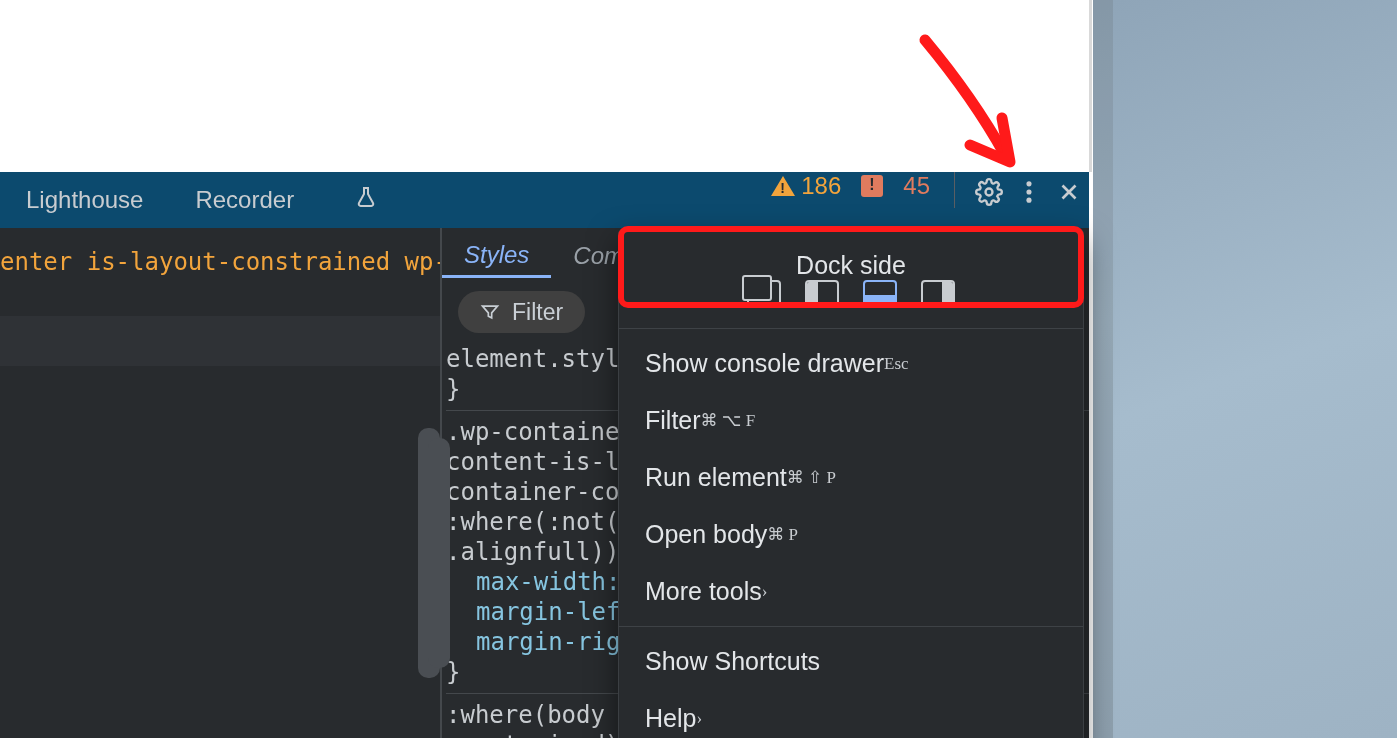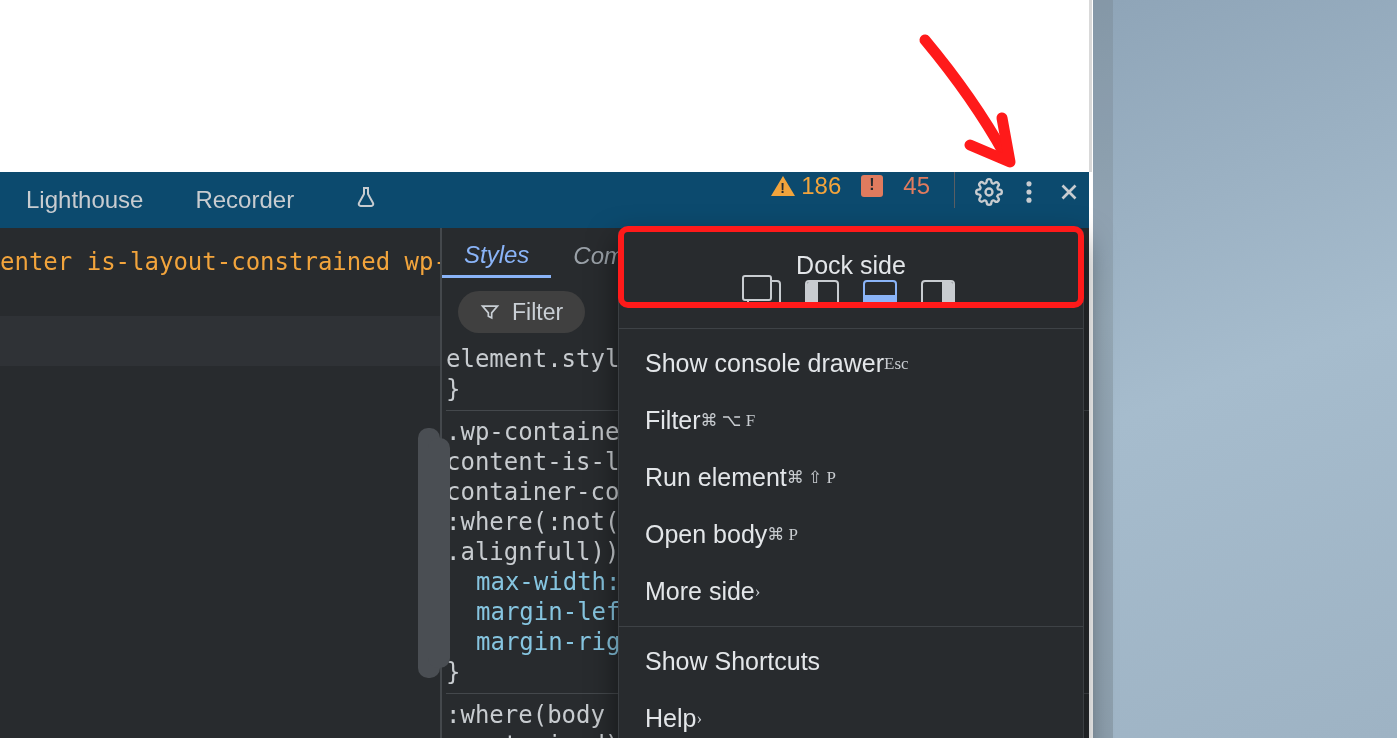--- a/index.html
+++ b/index.html
@@ -205,21 +205,21 @@
   </div>
   <div class="row">
     <span>Run element</span>
     <span class="short">⌘ ⇧ P</span>
   </div>
   <div class="row">
     <span>Open body</span>
     <span class="short">⌘ P</span>
   </div>
   <div class="row">
-    <span>More side</span>
+    <span>More tools</span>
     <span class="short">›</span>
   </div>
   <hr>
   <div class="row">
     <span>Show Shortcuts</span>
     <span class="short"></span>
   </div>
   <div class="row">
     <span>Help</span>
     <span class="short">›</span>

